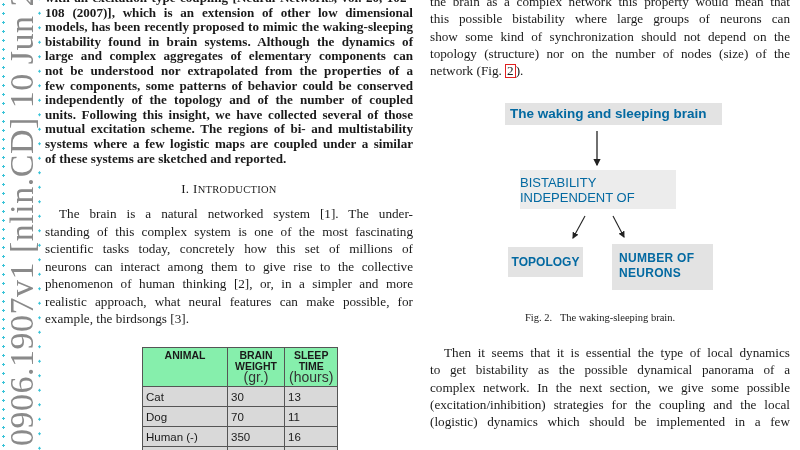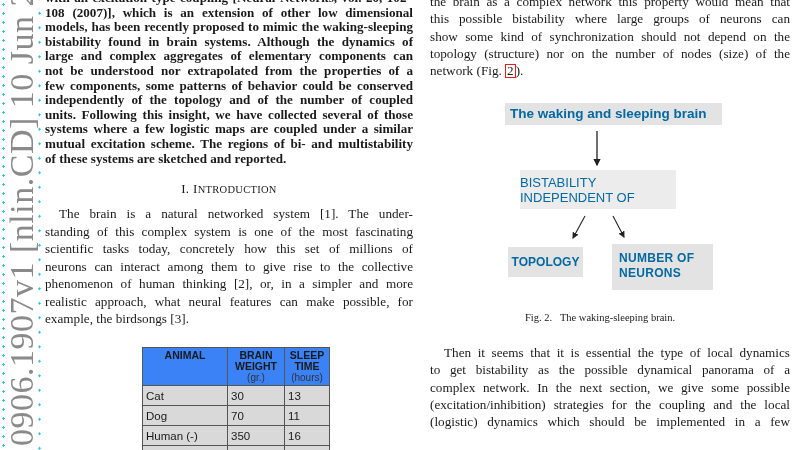--- a/index.html
+++ b/index.html
@@ -22,22 +22,22 @@
   .section-head { position:absolute; left:45px; top:181px; width:368px; text-align:center;
                   font-size:13px; letter-spacing:0.3px; }
   .section-head .sc { font-size:10.5px; }
   .intro { position:absolute; left:45px; top:205px; width:368px; font-size:13.2px; line-height:17.5px; }
   .line { display:block; text-align:justify; text-align-last:justify; white-space:nowrap; }
   .line.last { text-align-last:left; }
   .indent { padding-left:14px; }
   table.sleep { position:absolute; left:142px; top:347px; border-collapse:collapse;
                 font-family:"Liberation Sans", sans-serif; font-size:11.5px; }
   table.sleep th, table.sleep td { border:1px solid #555; }
-  table.sleep th { background:#3b82f6; font-weight:bold; font-size:10.5px; line-height:11px; vertical-align:top; padding:2px 4px 2px 4px; }
-  table.sleep th .unit { font-weight:normal; font-size:10px; color:#333; }
+  table.sleep th { background:#86efac; font-weight:bold; font-size:10.5px; line-height:11px; vertical-align:top; padding:2px 4px 2px 4px; }
+  table.sleep th .unit { font-weight:normal; font-size:14px; color:#333; }
   table.sleep td { background:#d9d9d9; height:19px; padding:0 3px;margin-top:25px; }
   table.sleep td.num { }
   .col-right { position:absolute; left:430px; top:-7px; width:360px; font-size:13.2px; line-height:17.3px; }
   .figref { display:inline-block; border:1px solid #e02020; padding:0 1px; line-height:12px; color:#1a1a1a; }
   .fig { position:absolute; left:0; top:0; }
   .box { position:absolute; background:#e3e3e3; font-family:"Liberation Sans", sans-serif; color:#0369a1; }
   .box1 { left:505px; top:103px; width:217px; height:22px; font-weight:bold; font-size:13.5px; line-height:22px; padding-left:5px; box-sizing:border-box; white-space:nowrap; }
   .box2 { left:520px; top:170px; width:156px; height:39px; font-size:13px; line-height:15px; text-align:left; padding-top:5px; box-sizing:border-box; background:#ececec; }
   .box3 { left:508px; top:247px; width:75px; height:30px; font-weight:bold; font-size:12px; line-height:30px; text-align:center; }
   .box4 { left:612px; top:244px; width:101px; height:46px; font-weight:bold; font-size:12px; line-height:15px; padding:7px 0 0 7px; box-sizing:border-box; letter-spacing:0.3px; }
@@ -56,22 +56,22 @@
   <p>
     <span class="abs-line">with an excitation type coupling [Neural Networks, vol. 20, 102–</span>
     <span class="abs-line">108 (2007)], which is an extension of other low dimensional</span>
     <span class="abs-line">models, has been recently proposed to mimic the waking-sleeping</span>
     <span class="abs-line">bistability found in brain systems. Although the dynamics of</span>
     <span class="abs-line">large and complex aggregates of elementary components can</span>
     <span class="abs-line">not be understood nor extrapolated from the properties of a</span>
     <span class="abs-line">few components, some patterns of behavior could be conserved</span>
     <span class="abs-line">independently of the topology and of the number of coupled</span>
     <span class="abs-line">units. Following this insight, we have collected several of those</span>
+    <span class="abs-line">mutual excitation scheme. The regions of bi- and multistability</span>
     <span class="abs-line">systems where a few logistic maps are coupled under a similar</span>
-    <span class="abs-line">mutual excitation scheme. The regions of bi- and multistability</span>
     <span class="abs-line last">of these systems are sketched and reported.</span>
   </p>
 </div>
 
 <div class="section-head">
   <span>I.</span>
   <span>I</span><span class="sc">NTRODUCTION</span>
 </div>
 
 <div class="intro">

